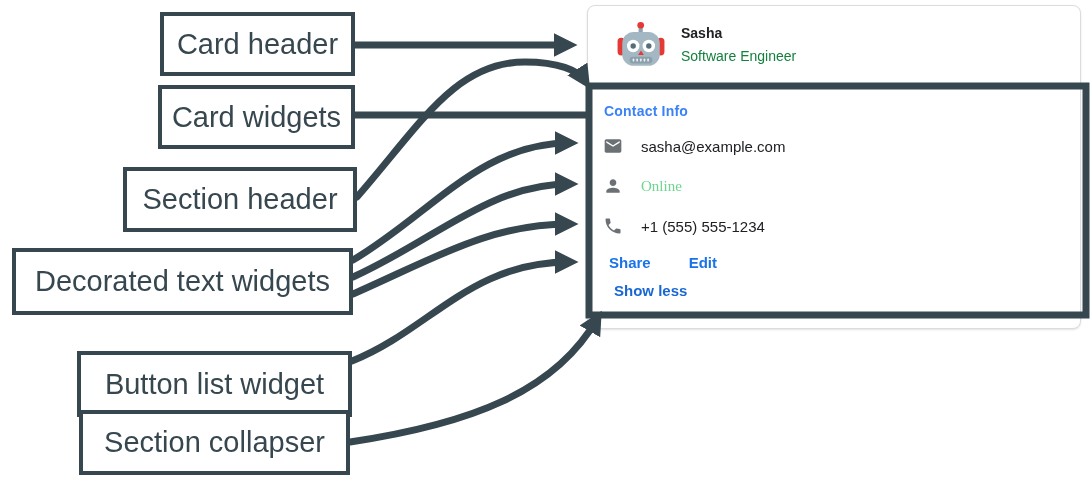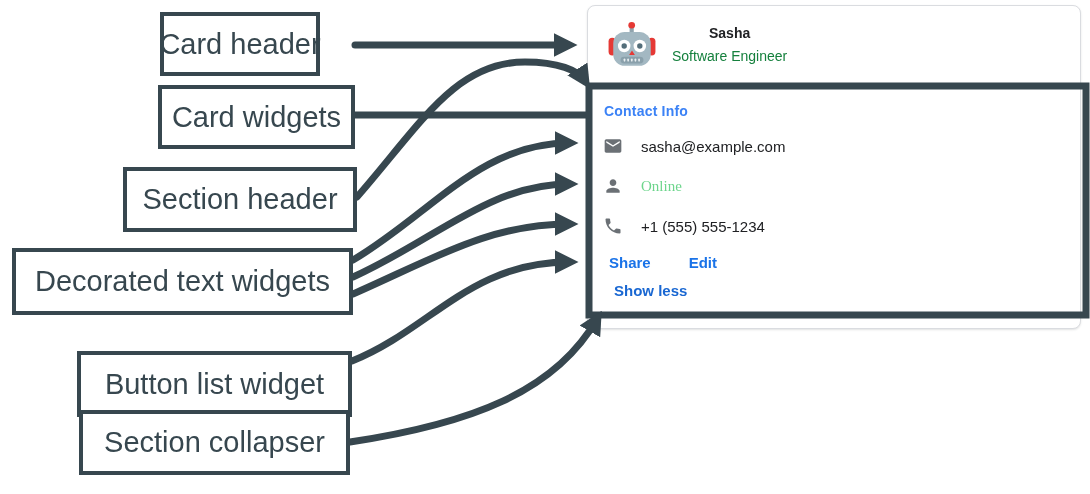--- a/index.html
+++ b/index.html
@@ -8,36 +8,36 @@
     position:relative;width:1090px;height:494px;overflow:hidden;background:#fff;
     font-family:"Liberation Sans","DejaVu Sans",sans-serif;
   }
 
   
   .lbl{
     position:absolute;z-index:6;background:#fff;border:4px solid #37474F;
     color:#37474F;font-size:29px;display:flex;align-items:center;justify-content:center;
     white-space:nowrap;
   }
-  .lbl-card-header{left:160px;top:12px;width:160px;height:64px;}
+  .lbl-card-header{left:160px;top:12px;width:195px;height:64px;}
   .lbl-card-section{left:158px;top:85px;width:197px;height:64px;}
   .lbl-section-header{left:123px;top:167px;width:234px;height:65px;}
   .lbl-decorated-text{left:12px;top:248px;width:341px;height:67px;}
   .lbl-button-list{left:77px;top:324px;width:275px;height:66px;margin-top:27px;}
   .lbl-section-collapser{left:79px;top:410px;width:271px;height:65px;}
 
   
   .card{
     position:absolute;left:587px;top:5px;width:494px;height:324px;
     background:#fff;border:1px solid #dadce0;border-radius:8px;
     box-shadow:0 1px 2px rgba(60,64,67,.15);z-index:1;
   }
   .card-header{
-    position:absolute;left:3px;top:0;right:0;height:77px;
-    display:flex;align-items:center;gap:15px;padding:0 16px;text-align:center;
+    position:absolute;left:12px;top:0;right:0;height:77px;
+    display:flex;align-items:center;gap:15px;padding:0 16px;
   }
   .avatar{width:50px;height:50px;flex:0 0 auto;}
   .hdr-texts{display:flex;flex-direction:column;gap:7px;}
   .hdr-name{font-size:14px;font-weight:600;color:#202124;}
   .hdr-sub{font-size:14px;color:#15803d;}
 
   .section-title{
     position:absolute;left:16px;top:97px;font-size:14px;font-weight:600;color:#3b82f6;
     letter-spacing:.2px;
   }

